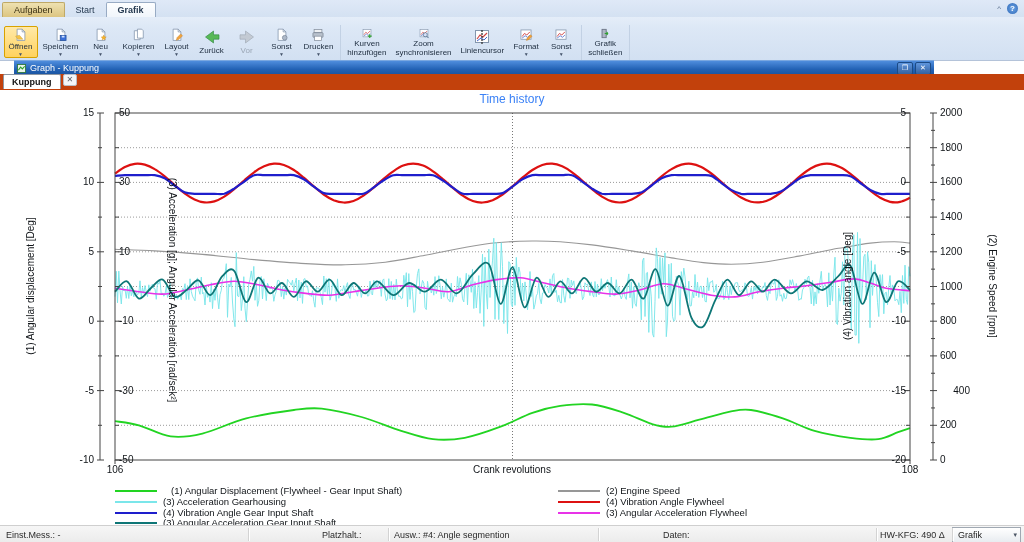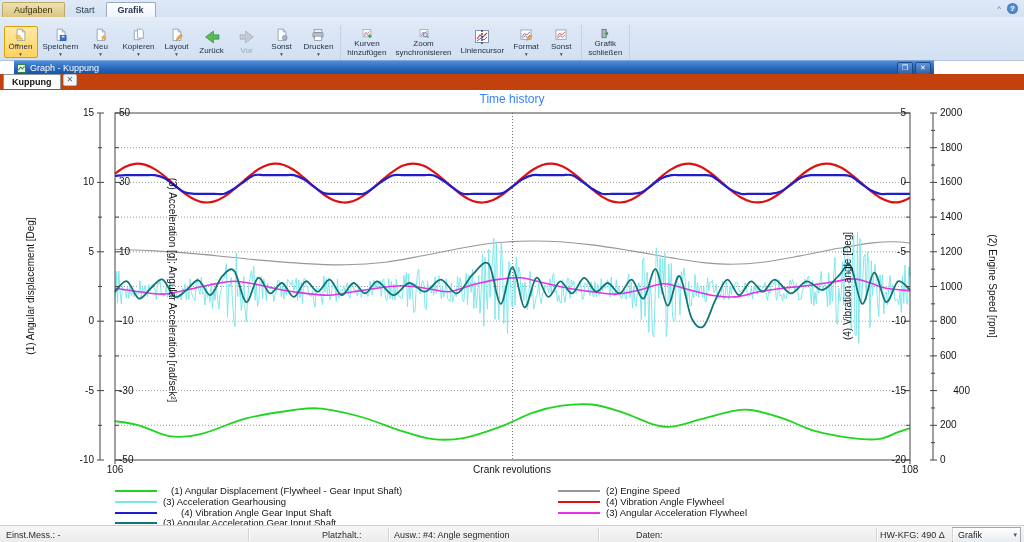--- a/index.html
+++ b/index.html
@@ -350,39 +350,39 @@
     <div class="tick-label" style="left: 940px; top: 226.2px; width: 30px; text-align: left;">800</div>
     <div class="tick-label" style="left: 940px; top: 260.9px; width: 30px; text-align: left;">600</div>
     <div class="tick-label" style="left: 940px; top: 295.6px; width: 30px; text-align: right;">400</div>
     <div class="tick-label" style="left: 940px; top: 330.3px; width: 30px; text-align: left;">200</div>
     <div class="tick-label" style="left: 940px; top: 365px; width: 30px; text-align: left;">0</div>
     <div class="legend-swatch" style="left: 115px; top: 400px; width: 42px; border-top-width: 2px; border-top-color: rgb(34, 212, 34);"></div>
     <div class="legend-item" style="left: 163px; top: 396px; padding-left: 8px;">(1) Angular Displacement (Flywheel - Gear Input Shaft)</div>
     <div class="legend-swatch" style="left: 115px; top: 410.8px; width: 42px; border-top-width: 2px; border-top-color: rgb(123, 230, 234);"></div>
     <div class="legend-item" style="left: 163px; top: 406.8px;">(3) Acceleration Gearhousing</div>
     <div class="legend-swatch" style="left: 115px; top: 421.6px; width: 42px; border-top-width: 2.2px; border-top-color: rgb(30, 30, 204);"></div>
-    <div class="legend-item" style="left: 181px; top: 417.6px;">(4) Vibration Angle Gear Input Shaft</div>
+    <div class="legend-item" style="left: 163px; top: 417.6px;">(4) Vibration Angle Gear Input Shaft</div>
     <div class="legend-swatch" style="left: 115px; top: 432.4px; width: 42px; border-top-width: 2px; border-top-color: rgb(14, 118, 118);"></div>
     <div class="legend-item" style="left: 163px; top: 428.4px;">(3) Angular Acceleration Gear Input Shaft</div>
     <div class="legend-swatch" style="left: 558px; top: 400px; width: 42px; border-top-width: 2px; border-top-color: rgb(151, 151, 151);"></div>
     <div class="legend-item" style="left: 606px; top: 396px;">(2) Engine Speed</div>
     <div class="legend-swatch" style="left: 558px; top: 410.8px; width: 42px; border-top-width: 2.2px; border-top-color: rgb(221, 17, 17);"></div>
     <div class="legend-item" style="left: 606px; top: 406.8px;">(4) Vibration Angle Flywheel</div>
     <div class="legend-swatch" style="left: 558px; top: 421.6px; width: 42px; border-top-width: 2px; border-top-color: rgb(232, 50, 232);"></div>
     <div class="legend-item" style="left: 606px; top: 417.6px;">(3) Angular Acceleration Flywheel</div>
   </div>
 
 <div class="statusbar" id="status-bar">
   <div class="status-drop">
     <span>Grafik</span>
     <span class="chev">▾</span>
   </div>
 <div class="status-item" style="left: 6px;">Einst.Mess.: -</div>
     <div class="status-item" style="left: 322px;">Platzhalt.:</div>
     <div class="status-item" style="left: 394px;">Ausw.: #4: Angle segmention</div>
-    <div class="status-item" style="left: 636px;">Daten:</div>
+    <div class="status-item" style="left: 663px;">Daten:</div>
     <div class="status-item" style="left: 880px;">HW-KFG: 490 Δ</div>
     <div class="status-sep" style="left: 248px;"></div>
     <div class="status-sep" style="left: 388px;"></div>
     <div class="status-sep" style="left: 598px;"></div>
     <div class="status-sep" style="left: 876px;"></div>
     <div class="status-sep" style="left: 952px;"></div>
   </div>
 
 </body></html>

